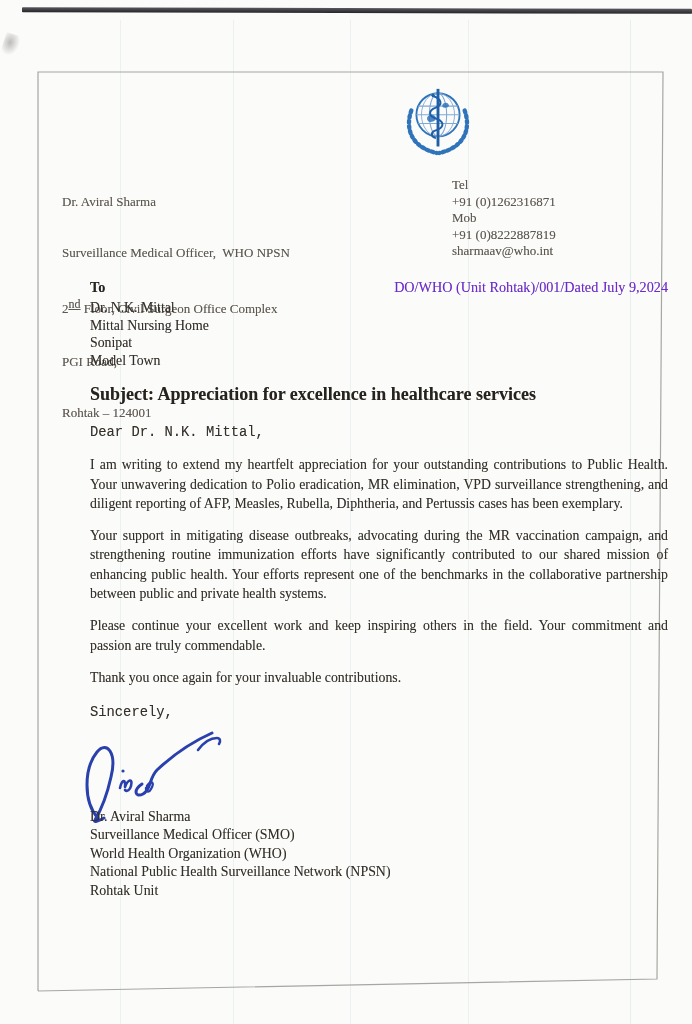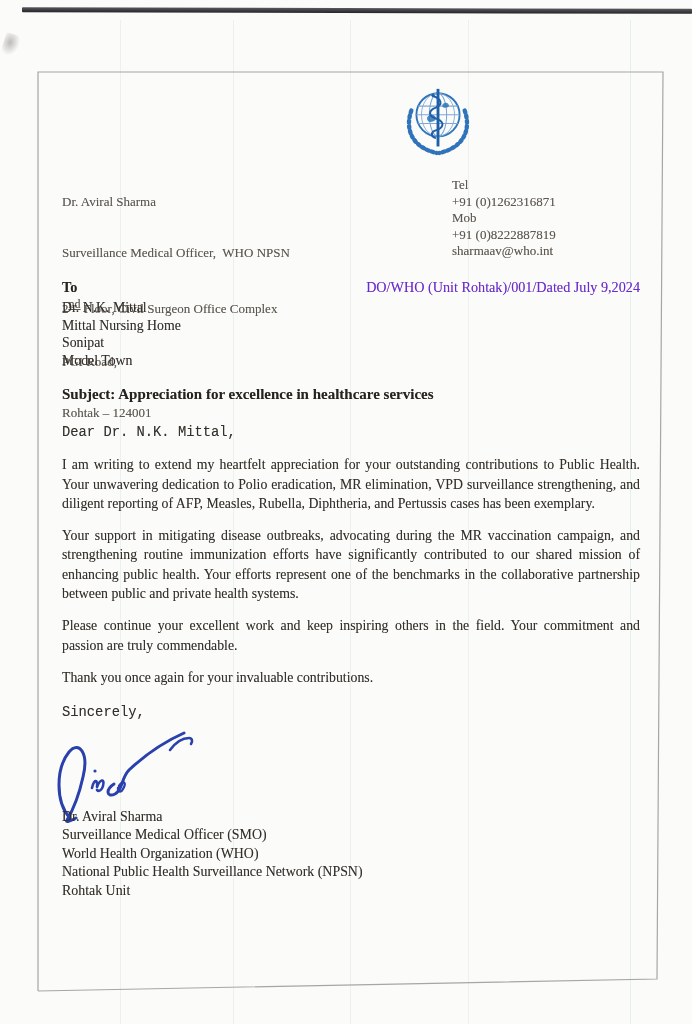--- a/index.html
+++ b/index.html
@@ -37,30 +37,30 @@
     font-size:21.5px;line-height:23px;color:#1b6cb5;letter-spacing:-0.4px;
   }
   .contact-block{
     position:absolute;left:452px;top:177px;
     font-size:13px;line-height:16.6px;color:#5e5852;
     text-shadow:0 0 0.6px rgba(94,88,82,0.45);
   }
   .contact-row{display:flex;flex-direction:column;}
   .contact-row .lbl{width:36px;}
   
-  .ink{color:#332f2a;text-shadow:0 0 0.6px rgba(60,55,48,0.35);}
+  .ink{color:#332f2a;text-shadow:0 0 0.6px rgba(60,55,48,0.35);margin-left:28px;}
   .content{
     position:absolute;left:62px;top:278px;width:578px;
     font-size:13.8px;line-height:19.3px;
   }
   .head-row{display:flex;justify-content:space-between;align-items:flex-start;}
   .to-label{font-weight:bold;font-size:14.2px;color:#26231f;}
   .ref-line{font-size:14.2px;color:#6d28d9;}
   .recipient-lines{margin-top:2px;line-height:17.6px;}
-  .subject-line{margin-top:15px;font-weight:bold;font-size:15px;color:#26231f;}
+  .subject-line{margin-top:15px;font-weight:bold;font-size:18px;color:#26231f;}
   .greeting{margin-top:19px;font-family:Liberation Mono, monospace;}
   .content p{margin:13px 0 0 0;text-align:justify;}
   .content p.no-justify{text-align:left;}
   .valediction{margin-top:16px;font-family:Liberation Mono, monospace;}
   .signature-svg{display:block;margin:5px 0 -16px -14px;}
   .signoff{line-height:18.6px;font-size:13.9px;}
 </style>
 </head>
 <body>
 

